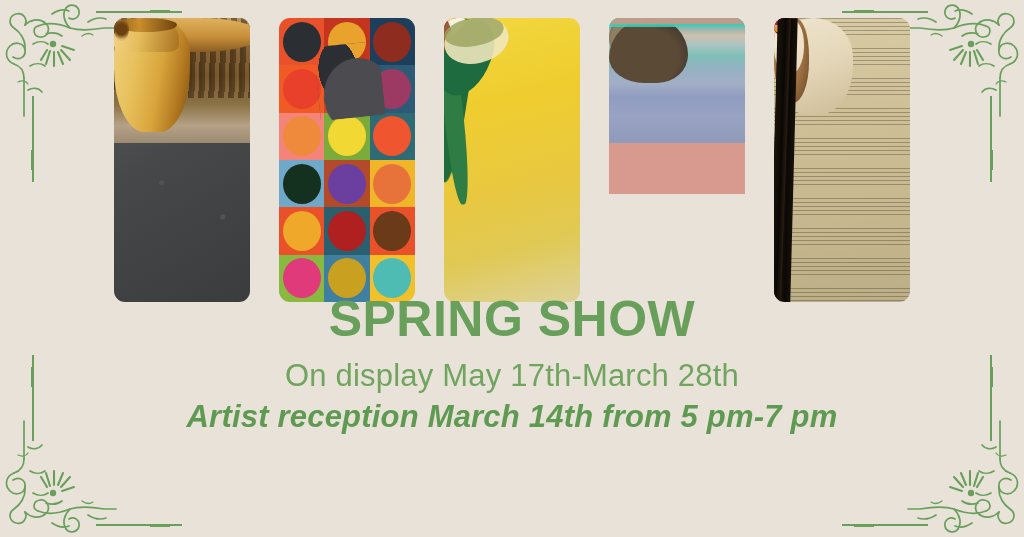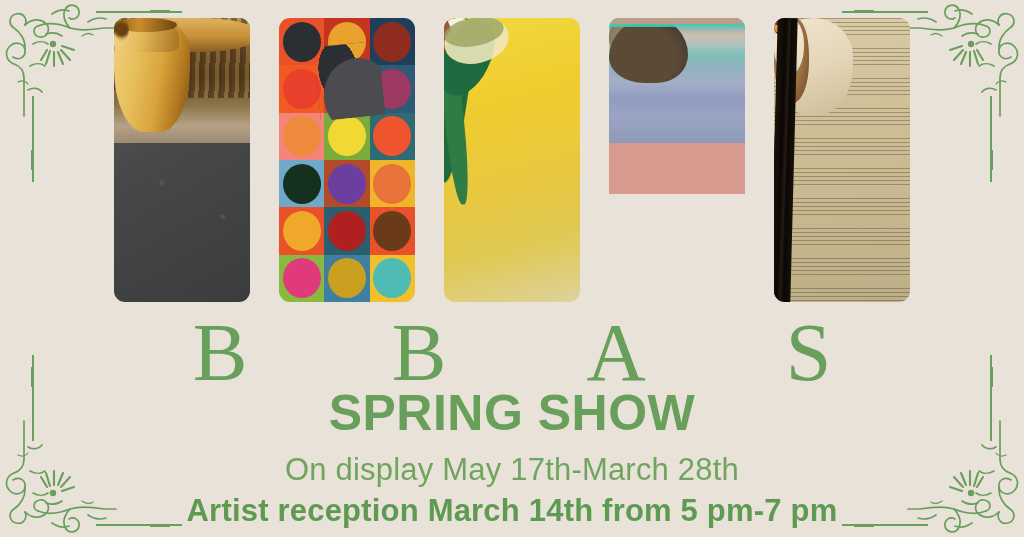--- a/index.html
+++ b/index.html
@@ -228,21 +228,21 @@
     color:#68A05B;letter-spacing:.5px;
     margin:-6px 0 0 0;
   }
   #ondisplay{
     font-family:"Liberation Sans", sans-serif;
     font-size:31px;line-height:1;font-weight:400;
     color:#6FA55F;margin:16px 0 0 0;letter-spacing:.2px;
   }
   #reception{
     font-family:"Liberation Sans", sans-serif;
-    font-size:31px;line-height:1;font-weight:700;
+    font-size:31px;line-height:1;font-weight:700;font-style:italic;
     color:#5E9A51;margin:10px 0 0 0;letter-spacing:.2px;
   }
 </style>
 </head>
 <body>
 
 <div id="poster">
 
   <div class="corner c-tl">
     <svg viewBox="0 0 120 120" xmlns="http://www.w3.org/2000/svg" fill="none" stroke="#68A05B" stroke-width="1.7" stroke-linecap="round">
@@ -506,19 +506,18 @@
       <div class="layer a5-eye-r"></div>
       <div class="layer a5-cheek"></div>
       <div class="layer a5-lip"></div>
       <div class="layer a5-neck"></div>
       <div class="layer a5-neck2"></div>
     </div>
 
   </div>
 
   <div id="titlewrap">
-    <h1 id="bbas">B B A S</h1>
     <h2 id="spring">SPRING SHOW</h2>
     <p id="ondisplay">On display May 17th-March 28th</p>
     <p id="reception">Artist reception March 14th from 5 pm-7 pm</p>
   </div>
 
 </div>
 
 </body></html>

